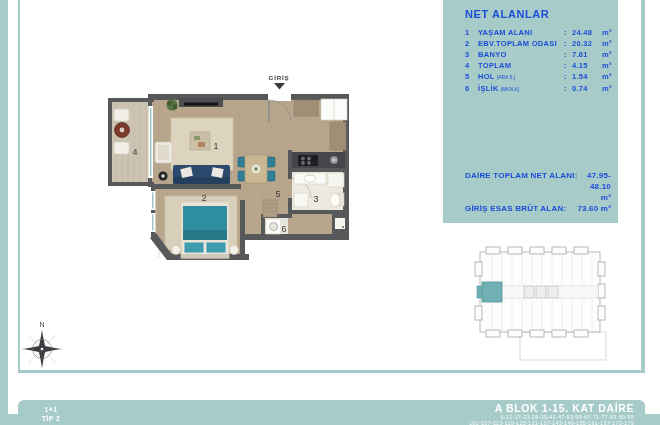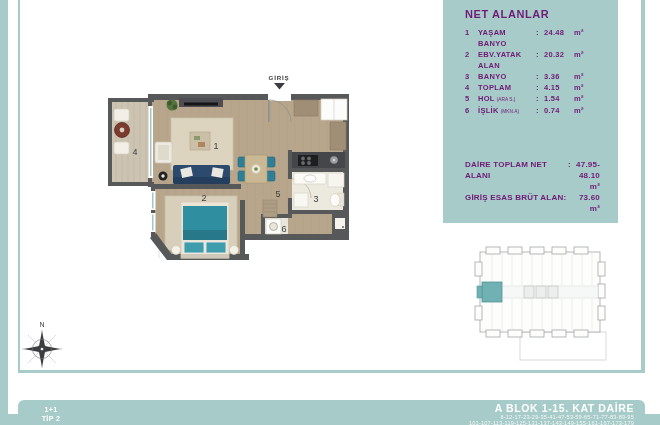--- a/index.html
+++ b/index.html
@@ -10,26 +10,26 @@
   .page{position:relative;width:660px;height:425px;background:#ffffff;overflow:hidden;
         font-family:"Liberation Sans", sans-serif;}
   
   .band-left{position:absolute;left:0;top:0;width:8px;height:425px;background:var(--teal);}
   .band-bottom{position:absolute;left:0;top:414px;width:660px;height:11px;background:var(--teal);}
   .vline-left{position:absolute;left:17.5px;top:0;width:2.5px;height:373px;background:var(--teal);}
   .vline-right{position:absolute;left:641px;top:0;width:4px;height:373px;background:var(--teal);}
   .hline-bottom{position:absolute;left:17.5px;top:370px;width:627.5px;height:2.5px;background:var(--teal);}
   
   .panel{position:absolute;left:443px;top:0;width:175px;height:223px;background:var(--teal);
-         color:#701a75;box-sizing:border-box;padding:8px 28px 8px 22px;}
+         color:#1d4ed8;box-sizing:border-box;padding:8px 0 8px 22px;}
   .panel-title{font-size:11px;font-weight:bold;letter-spacing:.6px;margin-bottom:7px;}
   .area-row{display:grid;grid-template-columns:13px 1fr 8px 30px 16px;align-items:baseline;
             font-size:7.5px;line-height:11px;letter-spacing:.3px;font-weight:bold;}
   .area-row .note{font-size:4.8px;letter-spacing:0;font-weight:normal;margin-left:2px;}
-  .panel-totals{position:absolute;left:22px;right:18px;bottom:9px;font-size:8px;font-weight:bold;
+  .panel-totals{position:absolute;left:22px;right:7px;bottom:9px;font-size:8px;font-weight:bold;
                 line-height:11px;letter-spacing:.2px;}
   .total-line{display:grid;grid-template-columns:auto 8px 1fr;}
   .total-line .tval{text-align:right;}
   
   .footer{position:absolute;left:18px;top:400px;width:627px;height:33px;background:var(--teal);
           color:#ffffff;border-radius:6px;}
   .tip{position:absolute;left:10px;top:5px;width:46px;text-align:center;font-size:7px;
        font-weight:bold;line-height:9px;letter-spacing:.4px;}
   .blk{position:absolute;right:11px;top:2px;text-align:right;}
   .blk-title{font-size:10.5px;font-weight:bold;letter-spacing:.6px;line-height:12px;}
@@ -50,37 +50,37 @@
   <div class="band-bottom"></div>
   <div class="vline-left"></div>
   <div class="vline-right"></div>
   <div class="hline-bottom"></div>
 
   <div class="panel">
     <div class="panel-title">NET ALANLAR</div>
 
     <div class="area-row">
       <span>1</span>
-      <span><span>YAŞAM BANYO</span></span>
+      <span><span>YAŞAM ALANI</span></span>
       <span>:</span>
       <span>24.48</span>
       <span>m²</span>
     </div>
     <div class="area-row">
       <span>2</span>
-      <span><span>EBV.YATAK ALAN</span></span>
+      <span><span>EBV.TOPLAM ODASI</span></span>
       <span>:</span>
       <span>20.32</span>
       <span>m²</span>
     </div>
     <div class="area-row">
       <span>3</span>
       <span><span>BANYO</span></span>
       <span>:</span>
-      <span>3.36</span>
+      <span>7.61</span>
       <span>m²</span>
     </div>
     <div class="area-row">
       <span>4</span>
       <span><span>TOPLAM</span></span>
       <span>:</span>
       <span>4.15</span>
       <span>m²</span>
     </div>
     <div class="area-row">

